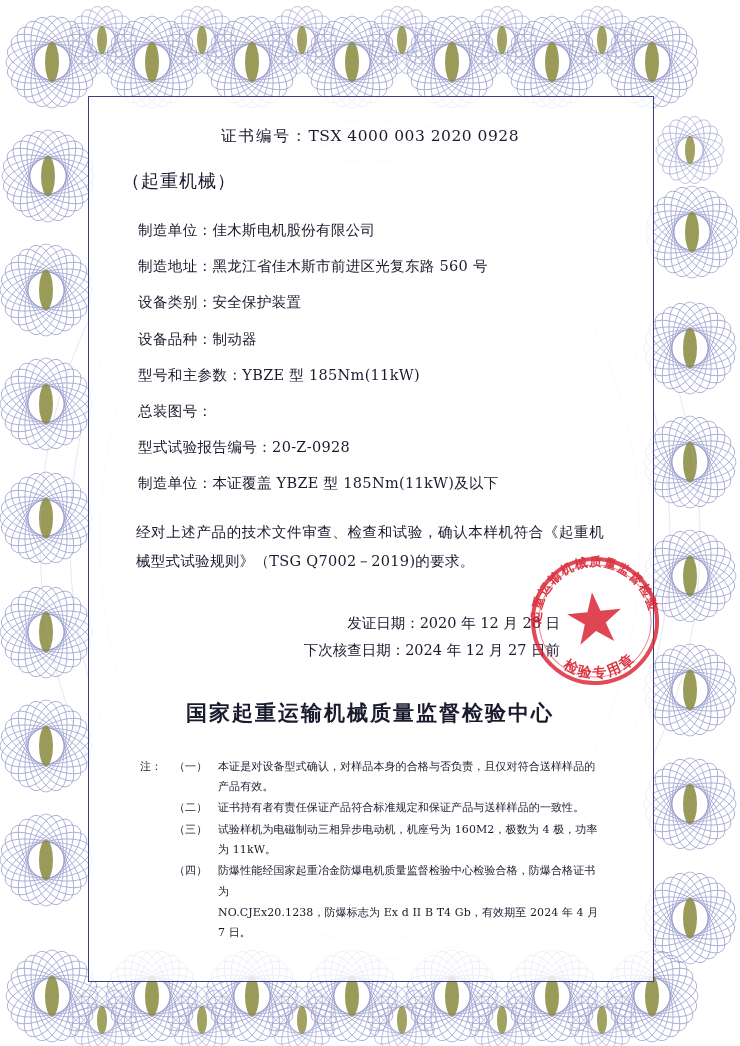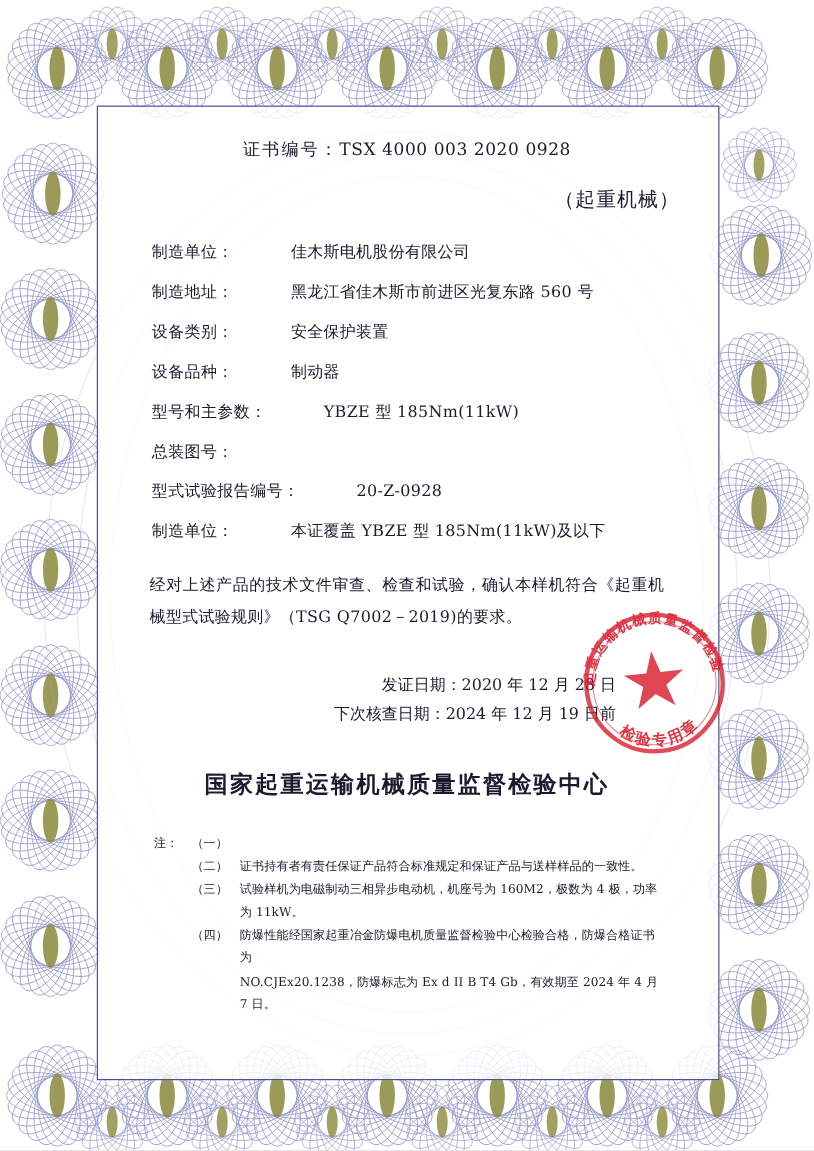--- a/index.html
+++ b/index.html
@@ -5,21 +5,21 @@
   html, body {
     margin: 0;
     padding: 0;
     background: #ffffff;
   }
   #page {
     position: relative;
     width: 740px;
     height: 1046px;
     overflow: hidden;
-    background: #a3a3a3;
+    background: #f9a8d4;
     font-family: "DejaVu Serif", "Liberation Serif", serif;
     color: #1a1a2e;
   }
 
   
   .bg-guilloche {
     position: absolute;
     inset: 0;
     overflow: hidden;
     z-index: 0;
@@ -61,43 +61,41 @@
   .cert-no .value { font-family: "DejaVu Serif", "Liberation Serif", serif; }
 
   .main-title {
     text-align: center;
     font-size: 30px;
     font-weight: bold;
     letter-spacing: 3px;
     margin: 0 0 16px 0;
   }
   .sub-title {
-    text-align: right;
+    text-align: left;
     font-size: 18px;
     letter-spacing: 1px;
     margin: 0 0 26px 0;
   }
 
   .fields {
     margin: 0 0 0 16px;
   }
   .field-row {
     display: flex;
     align-items: baseline;
     font-size: 14.5px;
     line-height: 1.6;
     margin-bottom: 13px;
     white-space: nowrap;
-    gap: 42px;
   }
   .field-label {
     letter-spacing: 0.4px;
   }
   .field-value {
-    margin-left: 10px;
     letter-spacing: 0.3px;
   }
 
   .statement {
     margin: 22px 14px 0 14px;
     font-size: 14.5px;
     line-height: 2.0;
     text-align: justify;
     letter-spacing: 0.3px;
   }
@@ -292,29 +290,30 @@
         <div class="field-row">
           <span class="field-label">制造单位：</span>
           <span class="field-value">本证覆盖 YBZE 型 185Nm(11kW)及以下</span>
         </div>
       </div>
 
       <div class="statement">经对上述产品的技术文件审查、检查和试验，确认本样机符合《起重机械型式试验规则》（TSG Q7002－2019)的要求。</div>
 
       <div class="dates">
         <div class="date-row">发证日期：2020 年 12 月 28 日</div>
-        <div class="date-row">下次核查日期：2024 年 12 月 19 日前</div>
+        <div class="date-row">下次核查日期：2024 年 12 月 27 日前</div>
       </div>
 
       <div class="issuer">国家起重运输机械质量监督检验中心</div>
 
       <div class="notes">
         <div class="note-item">
           <span class="notes-label">注：</span>
           <span class="note-num">（一）</span>
+          <span class="note-text">本证是对设备型式确认，对样品本身的合格与否负责，且仅对符合送样样品的产品有效。</span>
         </div>
         <div class="note-item" style="margin-left:34px;">
           <span class="note-num">（二）</span>
           <span class="note-text">证书持有者有责任保证产品符合标准规定和保证产品与送样样品的一致性。</span>
         </div>
         <div class="note-item" style="margin-left:34px;">
           <span class="note-num">（三）</span>
           <span class="note-text">试验样机为电磁制动三相异步电动机，机座号为 160M2，极数为 4 极，功率为 11kW。</span>
         </div>
         <div class="note-item" style="margin-left:34px;">

